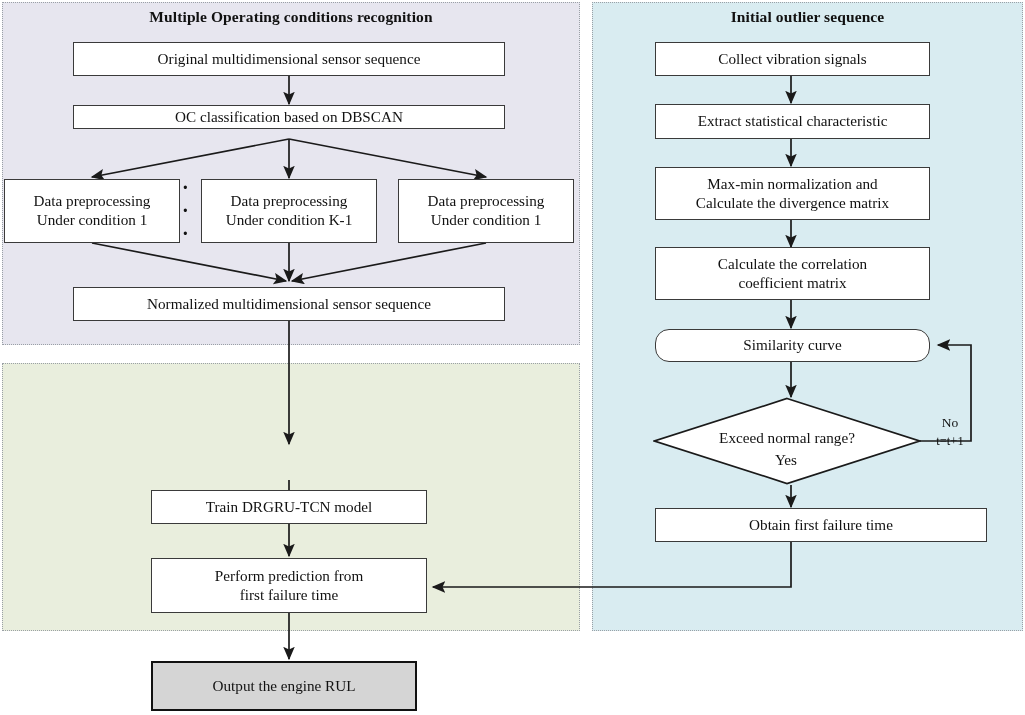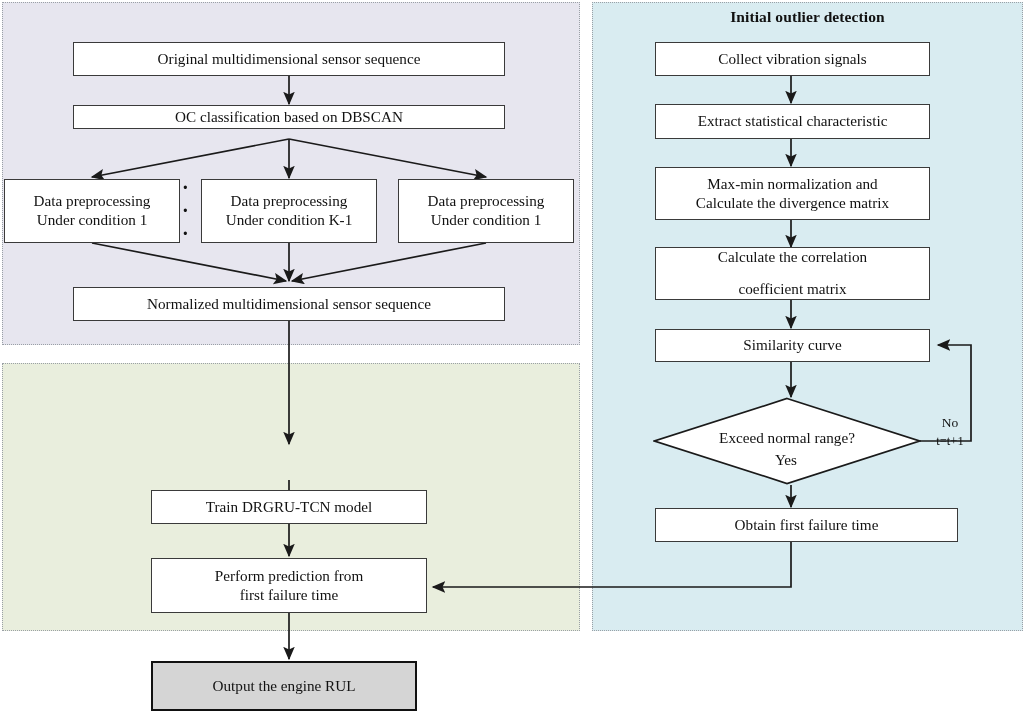--- a/index.html
+++ b/index.html
@@ -85,22 +85,23 @@
 <body>
 
 <div id="canvas">
 
   <div class="panel" style="left:2px;top:2px;width:578px;height:343px;background:#e7e6ef;"></div>
 
   <div class="panel" style="left:592px;top:2px;width:431px;height:629px;background:#d9ecf1;"></div>
 
   <div class="panel" style="left:2px;top:363px;width:578px;height:268px;background:#e9eedd;"></div>
 
-
-  <div class="panel-title" style="left:592px;top:8px;width:431px;">Initial outlier detection</div>
+  <div class="panel-title" style="left:2px;top:8px;width:578px;">Multiple Operating conditions recognition</div>
+
+  <div class="panel-title" style="left:592px;top:8px;width:431px;">Initial outlier sequence</div>
 
   <svg class="wires" viewBox="0 0 1025 715">
     <defs>
       <marker id="ah" markerWidth="9" markerHeight="9" refX="7.2" refY="3.4" orient="auto" markerUnits="strokeWidth">
         <path d="M0,0 L8,3.4 L0,6.8 L1.6,3.4 z" fill="#1a1a1a"></path>
       </marker>
     </defs>
 
     <g stroke="#1a1a1a" stroke-width="1.7" fill="none" marker-end="url(#ah)">
 
@@ -188,39 +189,39 @@
 
   <div class="node" style="left:655px;top:104px;width:275px;height:35px;">
     <span class="txt">Extract statistical characteristic</span>
   </div>
 
   <div class="node" style="left:655px;top:167px;width:275px;height:53px;flex-direction:column;">
     <span class="txt">Max-min normalization and</span>
     <span class="txt">Calculate the divergence matrix</span>
   </div>
 
-  <div class="node" style="left:655px;top:247px;width:275px;height:53px;flex-direction:column;justify-content:space-between;">
+  <div class="node" style="left:655px;top:247px;width:275px;height:53px;flex-direction:column;">
     <span class="txt">Calculate the correlation</span>
     <span class="txt">coefficient matrix</span>
   </div>
 
-  <div class="node" style="left:655px;top:329px;width:275px;height:33px;">
+  <div class="node" style="left:655px;top:329px;width:275px;height:33px;border-radius:14px;">
     <span class="txt">Similarity curve</span>
   </div>
 
   <div class="diamond-wrap" style="left:653px;top:397px;width:268px;height:88px;">
     <svg width="268" height="88" viewBox="0 0 268 88">
       <polygon points="134,1.5 266.5,44 134,86.5 1.5,44" fill="#ffffff" stroke="#1a1a1a" stroke-width="1.7"></polygon>
     </svg>
     <div class="diamond-label" style="left:0;top:32px;width:268px;">Exceed normal range?</div>
   </div>
 
   <div class="edge-label" style="left:737px;top:451px;width:60px;font-size:15.2px;text-align:right;">Yes</div>
 
   <div class="edge-label" style="left:930px;top:415px;width:40px;">No</div>
 
   <div class="edge-label" style="left:928px;top:434px;width:44px;font-size:12.5px;">t=t+1</div>
 
-  <div class="node" style="left:655px;top:508px;width:303px;height:34px;">
+  <div class="node" style="left:655px;top:508px;width:332px;height:34px;">
     <span class="txt">Obtain first failure time</span>
   </div>
 
 </div>
 
 </body></html>

